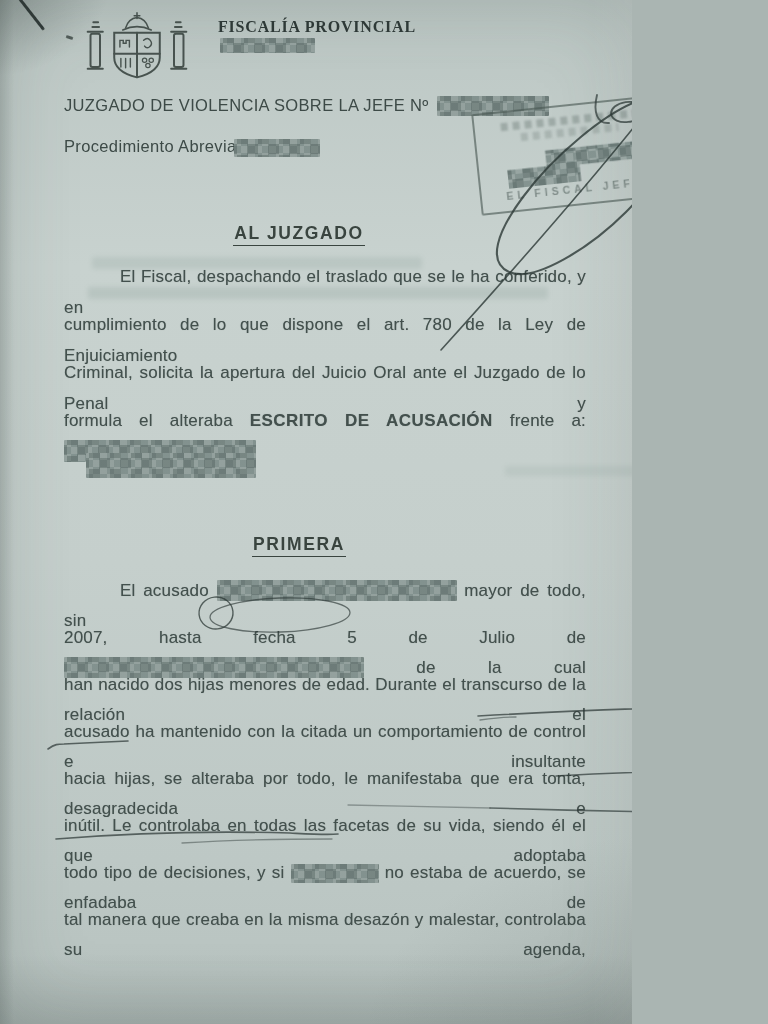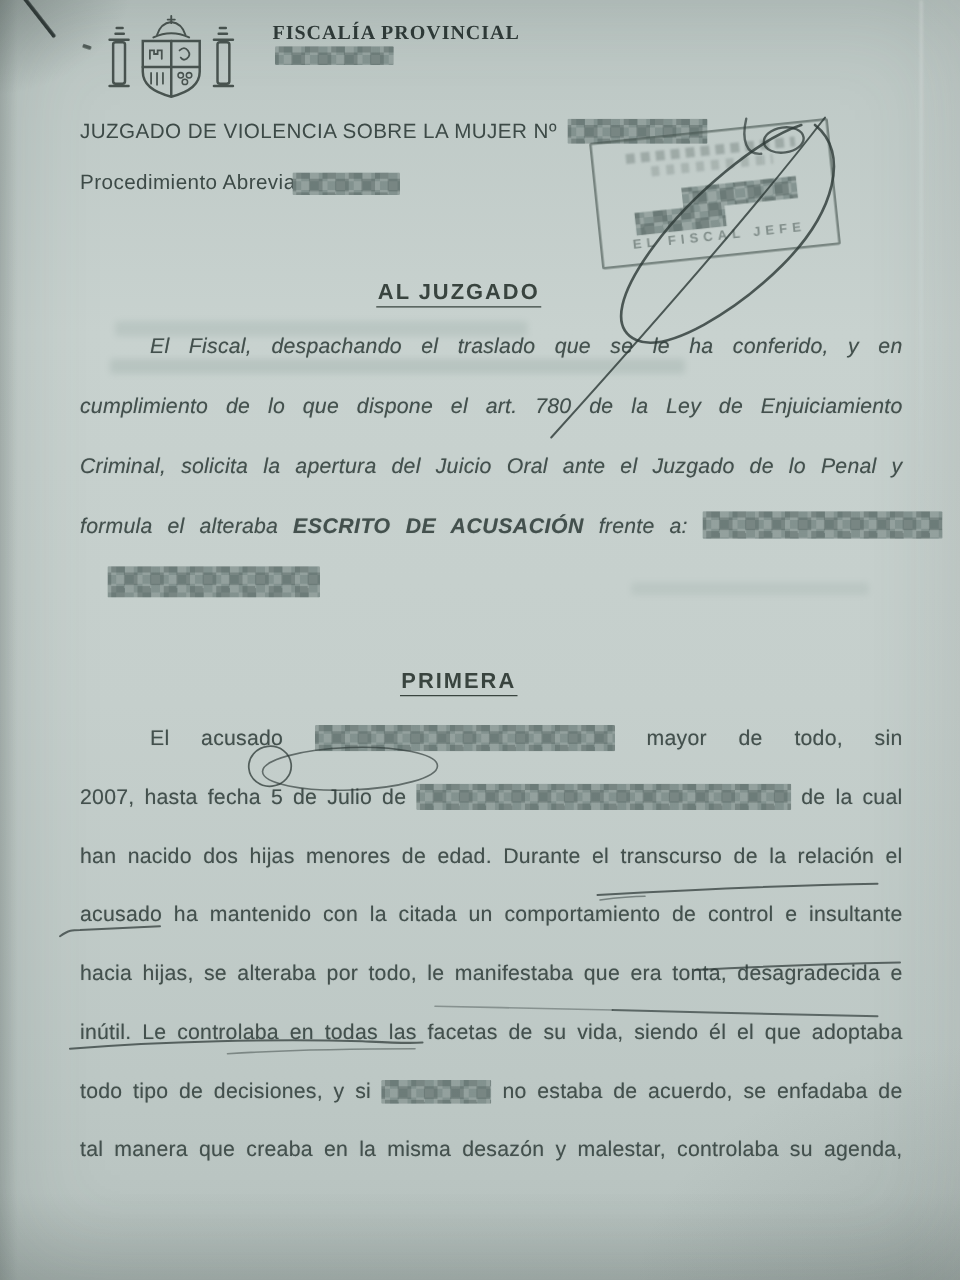--- a/index.html
+++ b/index.html
@@ -2,21 +2,21 @@
 <html><head>
 <meta charset="utf-8">
 <style>
   html,body{margin:0;padding:0;}
   body{
     width:768px;height:1024px;overflow:hidden;
     font-family:"Liberation Sans",sans-serif;
     background:#aab5b2;
   }
   .page{
-    position:relative;width:768px;height:1024px;overflow:hidden;
+    position:relative;width:632px;height:1024px;overflow:hidden;
     background:
       radial-gradient(190px 150px at -2% -2%, rgba(52,63,60,.38), rgba(52,63,60,0) 65%),
       radial-gradient(420px 300px at 104% 102%, rgba(86,97,94,.20), rgba(86,97,94,0) 70%),
       linear-gradient(90deg, rgba(70,81,78,.20) 0, rgba(70,81,78,0) 14px),
       linear-gradient(270deg, rgba(255,255,255,.10) 0, rgba(255,255,255,0) 40px),
       linear-gradient(0deg, rgba(70,81,78,.16) 0, rgba(70,81,78,0) 70px),
       linear-gradient(180deg, #bcc7c4 0%, #c8d2cf 26%, #c5cfcc 55%, #bdc8c5 84%, #b7c2bf 100%);
     box-shadow: inset 0 0 80px rgba(60,72,70,.22);
   }
   .sheet{position:relative;width:100%;height:100%;padding:6px 46px 0 64px;box-sizing:border-box;
@@ -45,21 +45,21 @@
   
   .sec-title{
     text-align:center;font-size:17.5px;font-weight:700;letter-spacing:1.6px;
     color:#39443f;transform:translateX(-26px);height:22px;line-height:22px;
   }
   .sec-title span{border-bottom:1.6px solid #39443f;padding:0 1px 1.5px 1px;}
   .t-aljuzgado{margin-top:65px;text-align:center;}
   .t-primera{margin-top:55px;}
   
   .para{margin:0;}
-  .p-aljuzgado{margin-top:13px;font-style:italic;}
+  .p-aljuzgado{margin-top:13px;}
   .p-primera{margin-top:21px;}
   .tl{
     font-size:17px;height:30px;line-height:30px;letter-spacing:.2px;
     text-align:justify;text-align-last:justify;white-space:normal;color:#43504d;
     text-shadow:0 0 .7px rgba(67,80,77,.45);
   }
   .p-aljuzgado .tl{height:31px;line-height:31px;}
   .ind{display:inline-block;width:56px;}
   .emph{font-weight:700;letter-spacing:.4px;}
   .r-org{width:95px;height:15px;vertical-align:-3px;margin-left:2px;}
@@ -145,21 +145,21 @@
           <path d="M55 3 v6 M52 6 h6" stroke-width="1.6"></path>
         </g>
       </svg>
       <div class="org">
         <div class="org-name">FISCALÍA PROVINCIAL</div>
         <span class="redact r-org"></span>
       </div>
     </div>
 
     <div class="cinfo">
-      <div class="cline"><span class="caps">JUZGADO DE VIOLENCIA SOBRE LA MUJER Nº</span><span class="redact r-court"></span></div>
+      <div class="cline"><span class="caps">JUZGADO DE VIOLENCIA SOBRE LA JEFE Nº</span><span class="redact r-court"></span></div>
       <div class="cline"><span>Procedimiento Abrevia</span><span class="redact r-proc"></span></div>
     </div>
 
     <div class="sec-title t-aljuzgado"><span>AL JUZGADO</span></div>
 
     <div class="para p-aljuzgado">
       <p class="tl"><span class="ind"></span><span>El Fiscal, despachando el traslado que se le ha conferido, y en</span></p>
       <p class="tl"><span>cumplimiento de lo que dispone el art. 780 de la Ley de Enjuiciamiento</span></p>
       <p class="tl"><span>Criminal, solicita la apertura del Juicio Oral ante el Juzgado de lo Penal y</span></p>
       <p class="tl"><span>formula el alteraba</span> <span class="emph">ESCRITO DE ACUSACIÓN</span> <span>frente a:</span> <span class="redact r-frente"></span></p>

